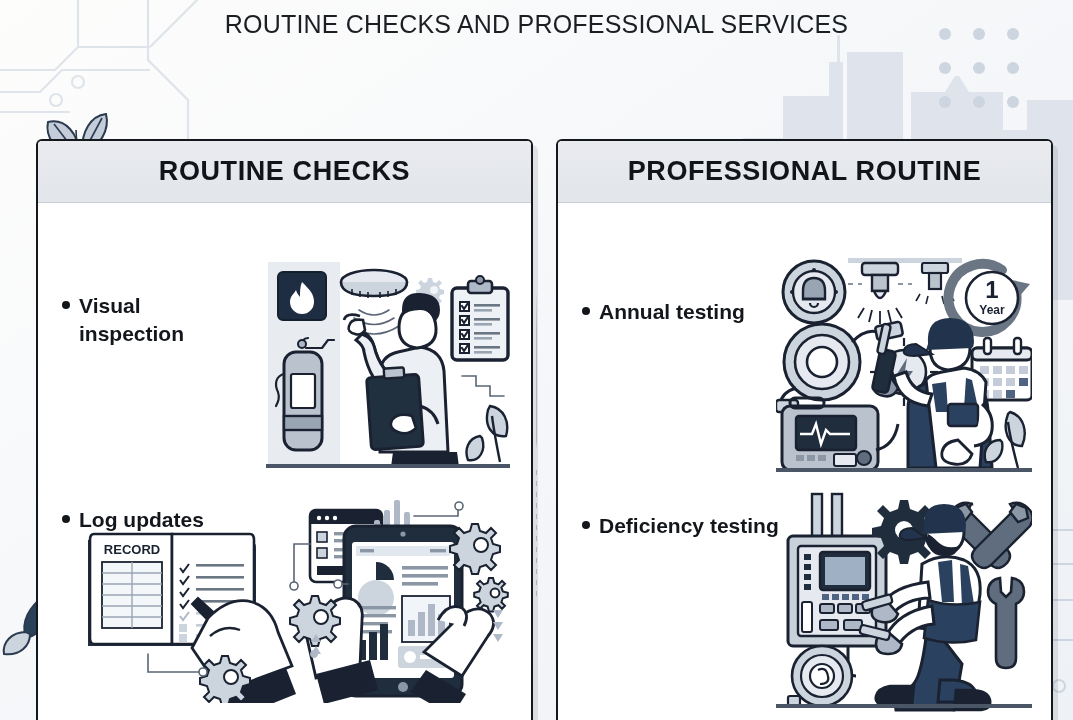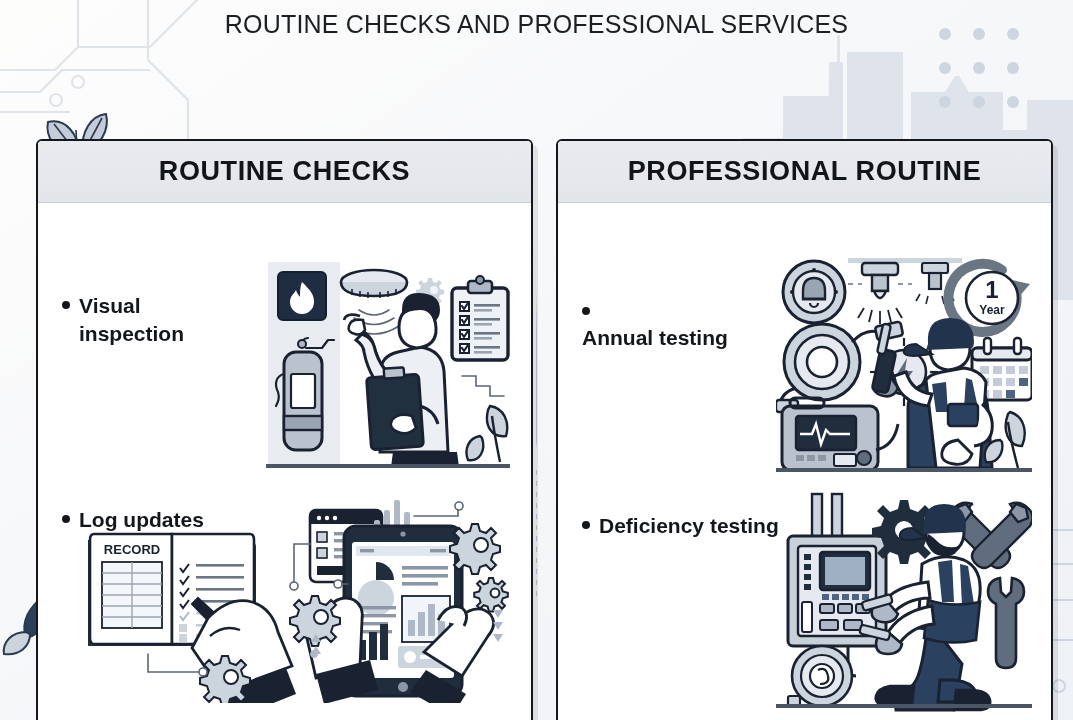--- a/index.html
+++ b/index.html
@@ -91,21 +91,21 @@
   .bullet {
     position: absolute; display: flex; align-items: flex-start; gap: 9px;
     font-size: 21px; font-weight: 700; color: #13171c; line-height: 1.32;
   }
   .bullet .dot {
     width: 8px; height: 8px; border-radius: 50%;
     background: #13171c; flex: 0 0 auto; margin-top: 9px;
   }
   #b1 { left: 24px; top: 42px; width: 170px; }
   #b2 { left: 24px; top: 22px; width: 230px; }
-  #b3 { left: 24px; top: 48px; width: 220px; flex-direction: column; }
+  #b3 { left: 24px; top: 48px; width: 220px; }
   #b4 { left: 24px; top: 28px; width: 240px; }
 
   .art { position: absolute; }
   #art1 { left: 224px; top: 6px; }
   #art2 { left: 20px;  top: 4px; }
   #art3 { left: 218px; top: 4px; }
   #art4 { left: 218px; top: 6px; }
   .ink2   { fill: none; stroke: #1a2231; stroke-width: 2.2; stroke-linecap: round; stroke-linejoin: round; }
   .thin   { fill: none; stroke: #5a6575; stroke-width: 1.6; stroke-linecap: round; }
 </style>

